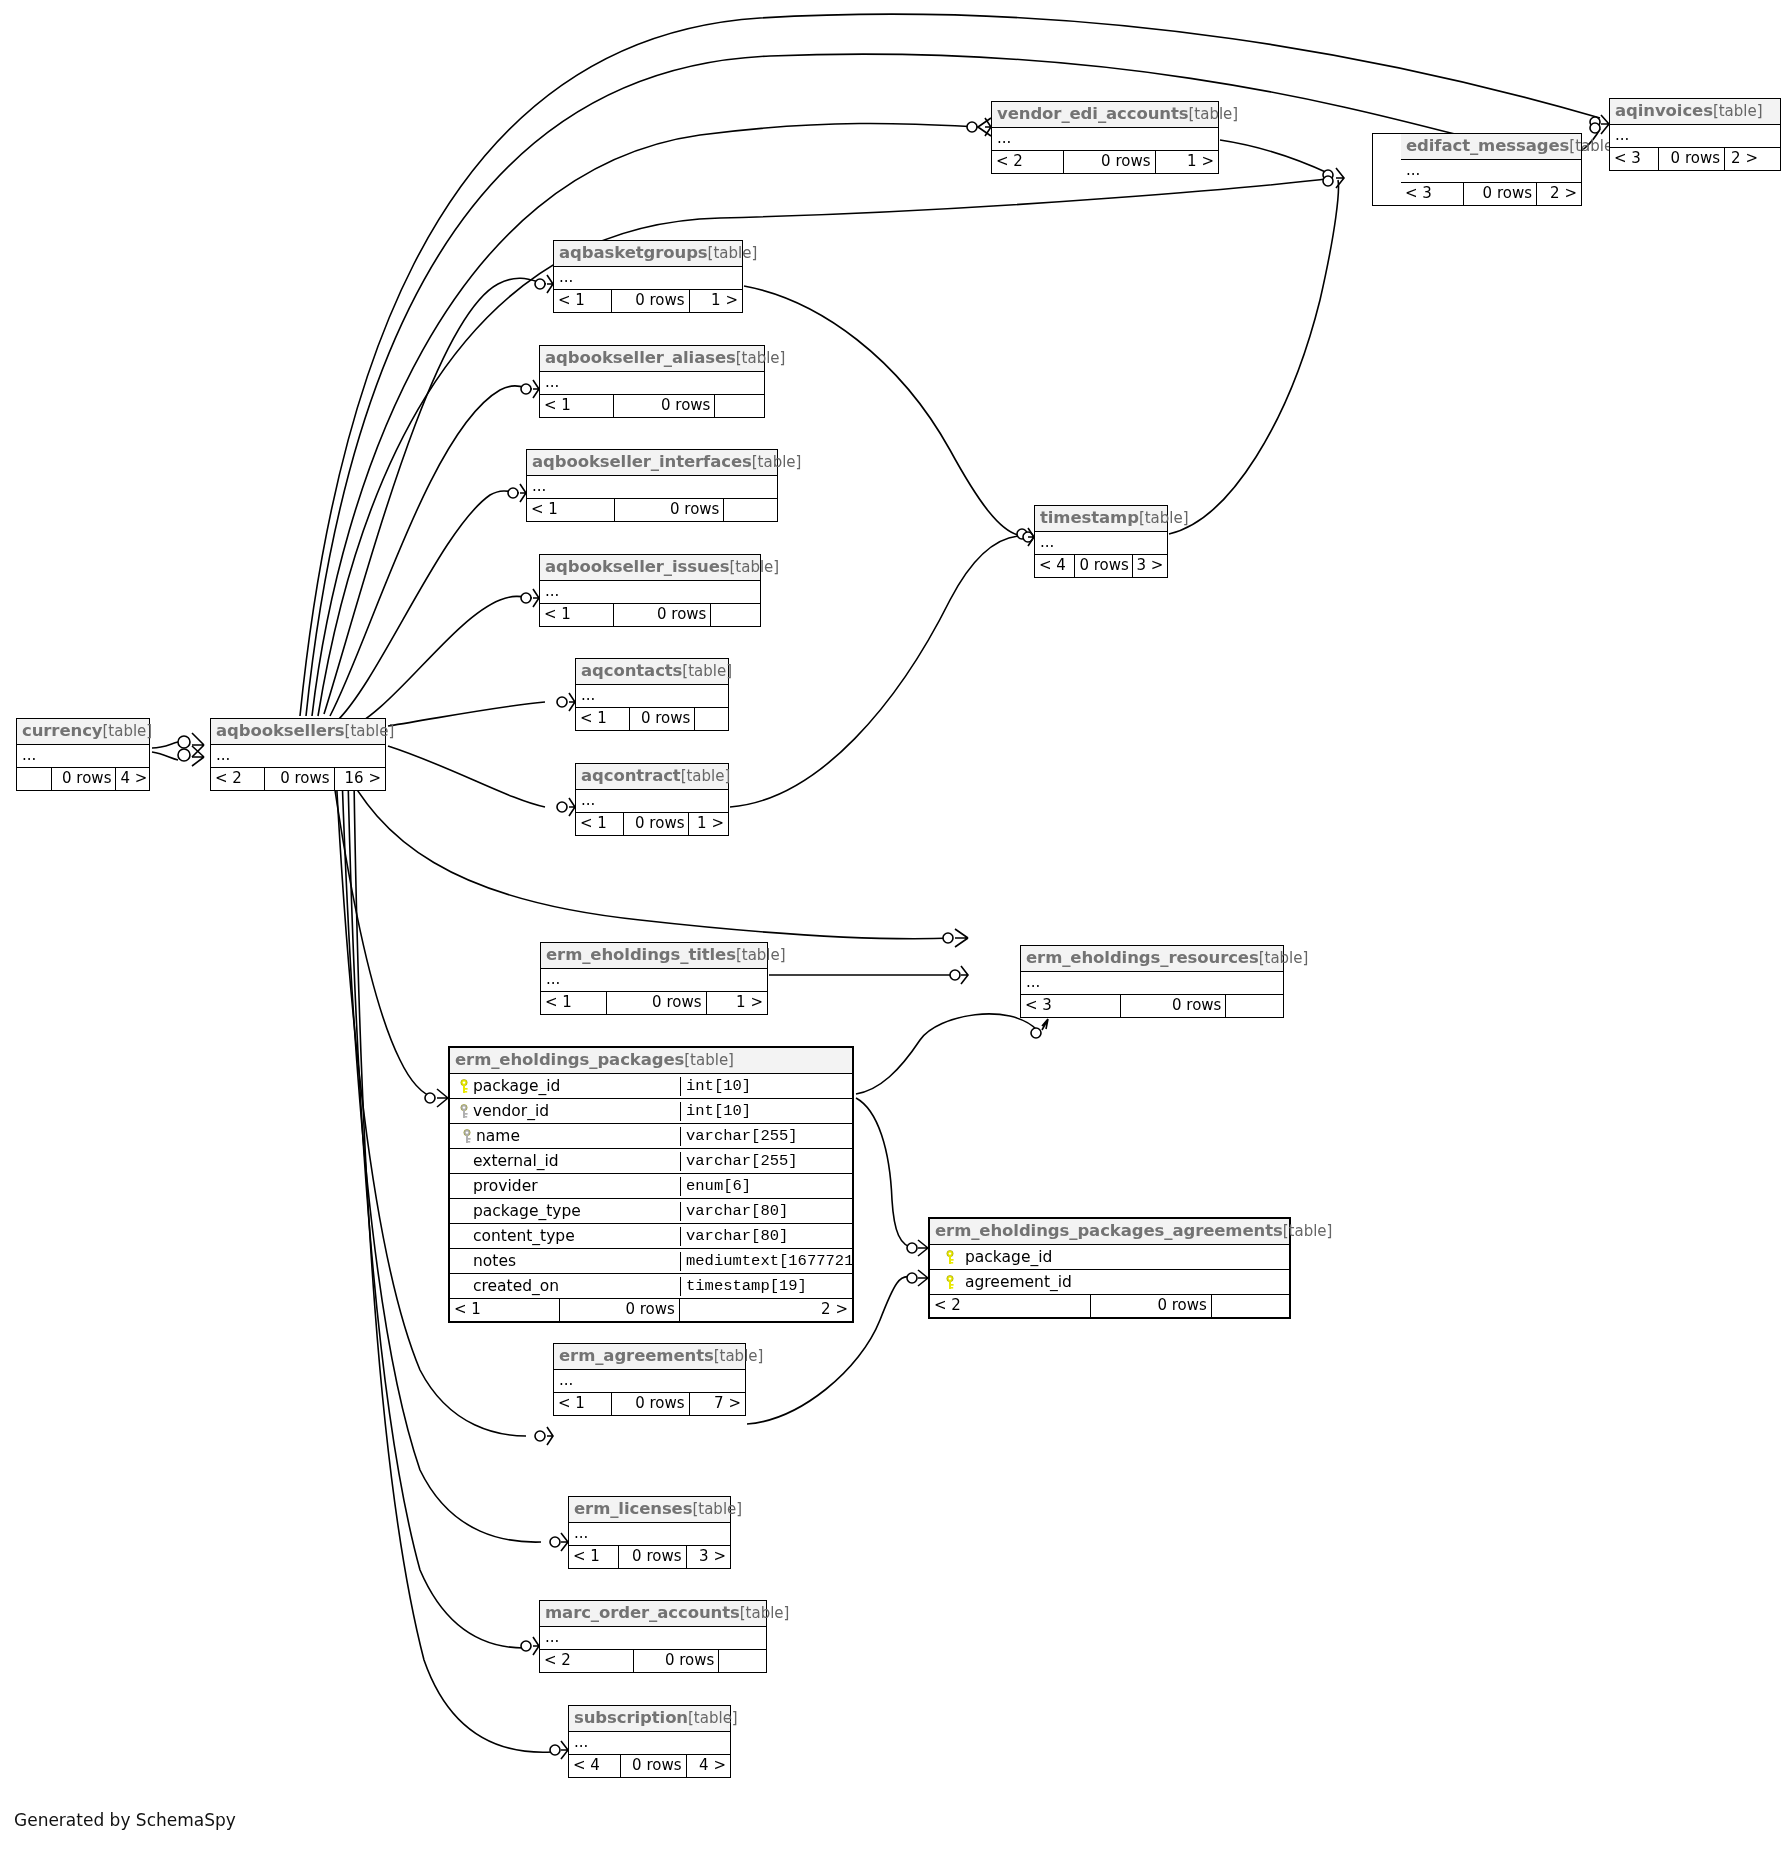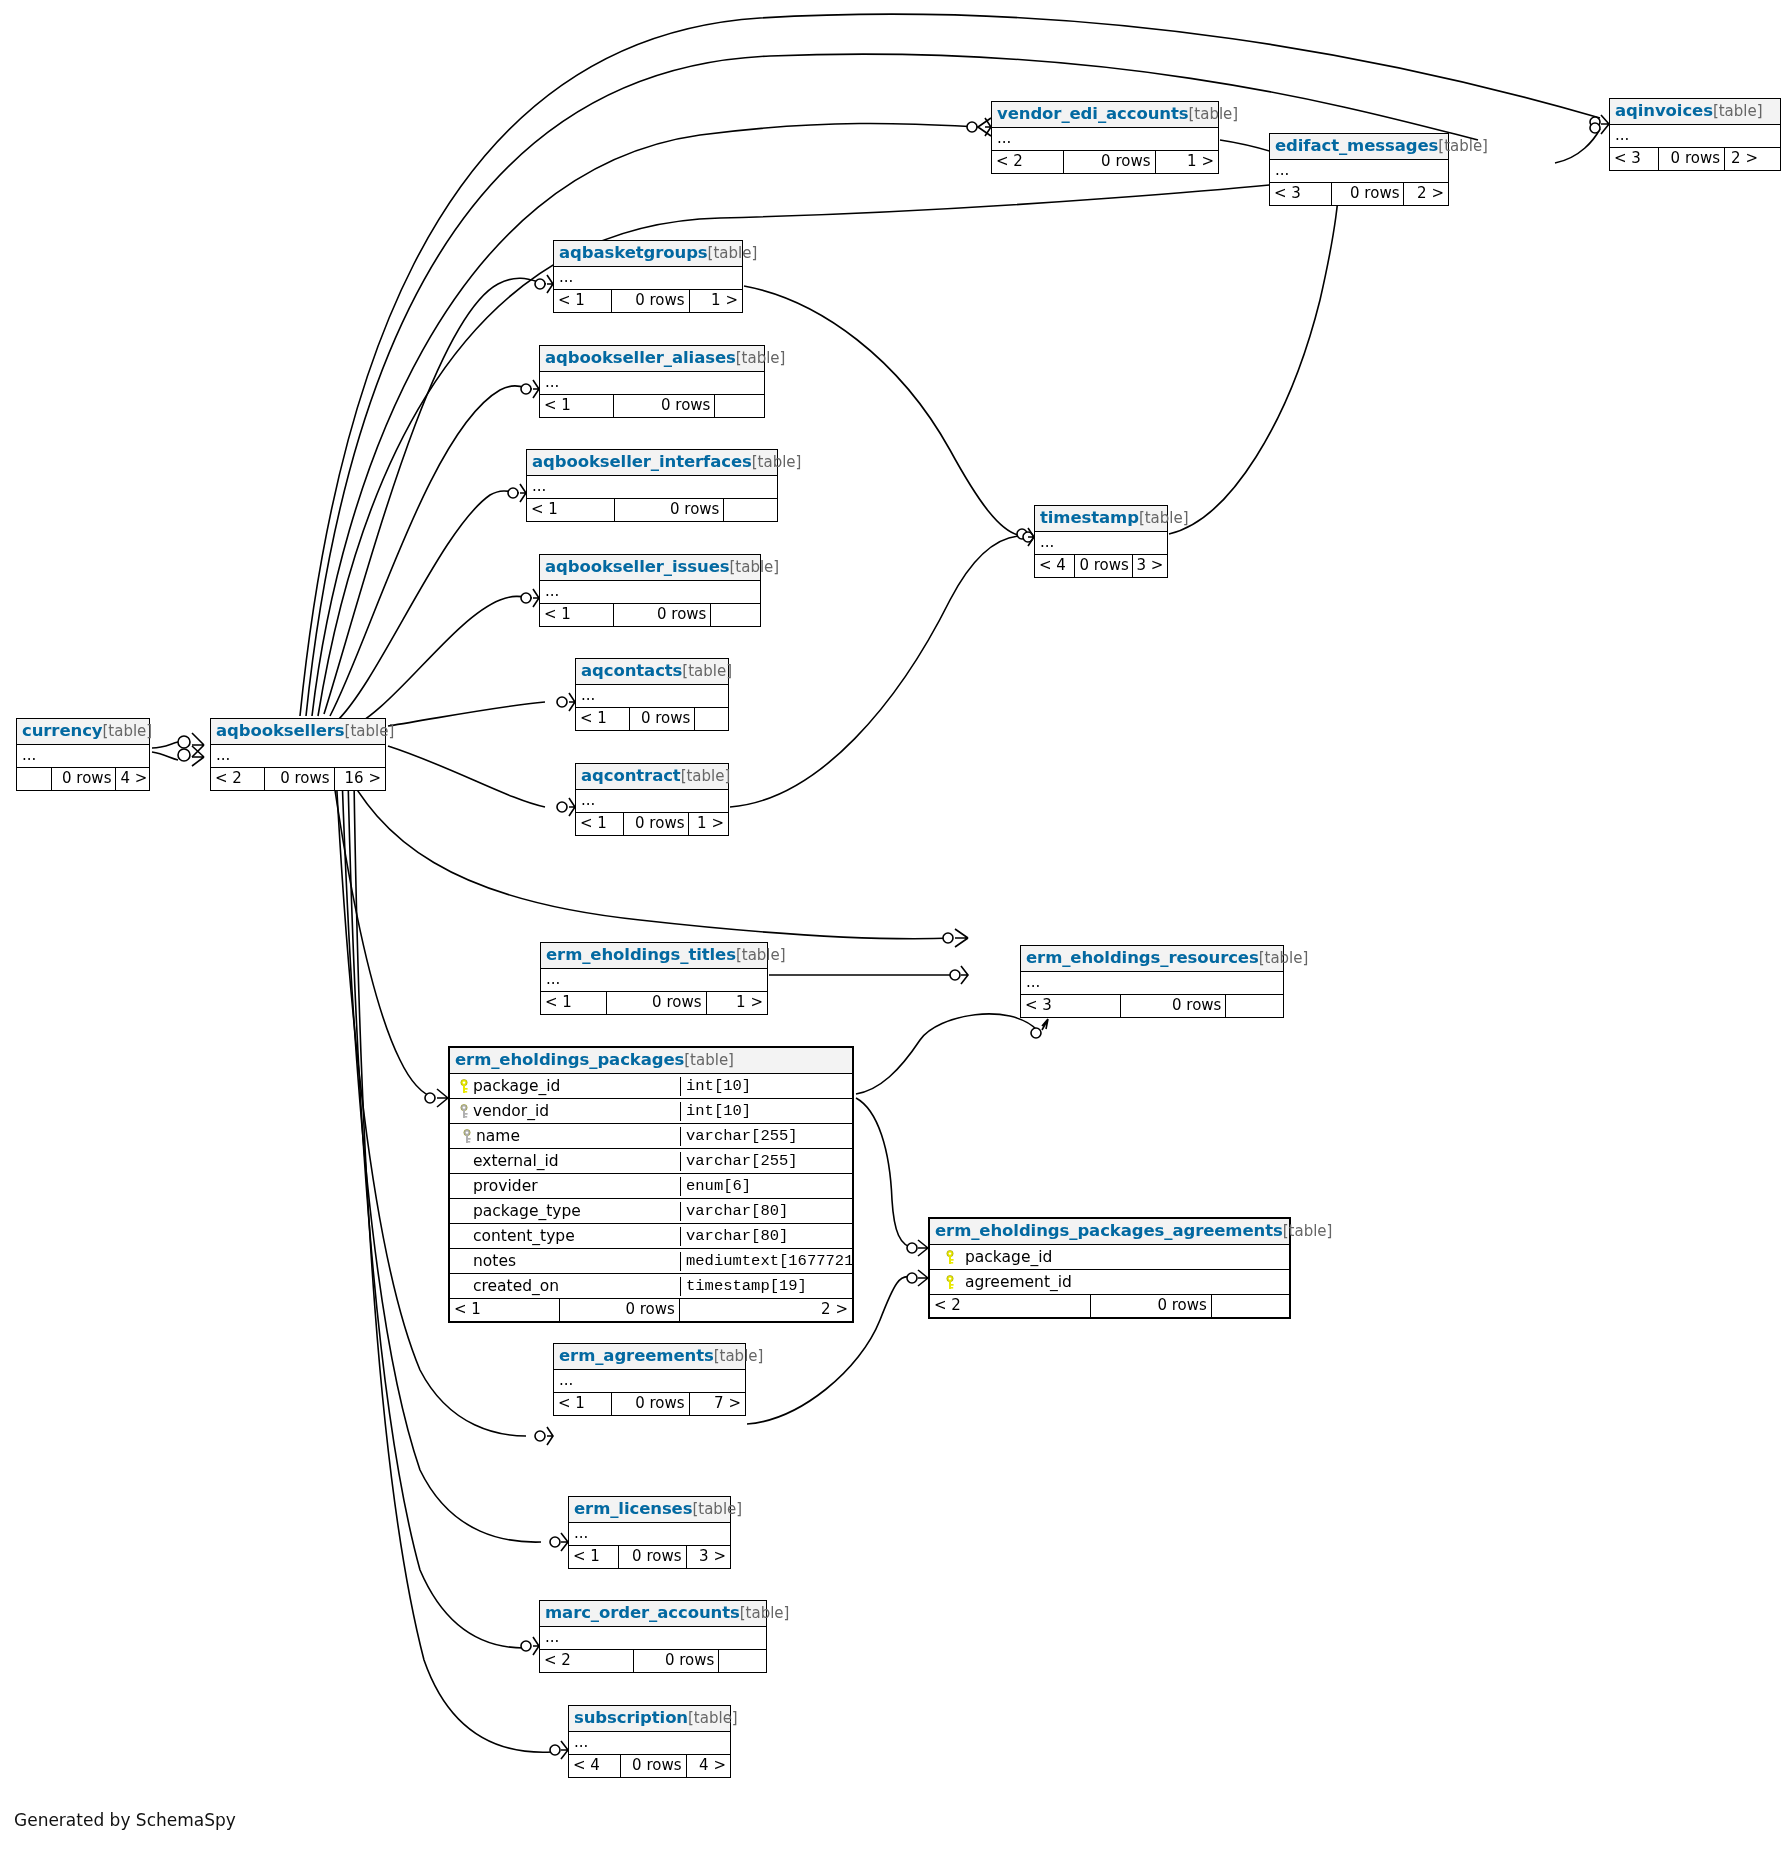--- a/index.html
+++ b/index.html
@@ -34,21 +34,21 @@
     background:#f3f3f3;
     border-bottom:1px solid #000;
     padding:2px 5px 3px 5px;
     white-space:nowrap;
     font-size:16.5px;
     line-height:20px;
     display:flex;
     align-items:baseline;
   }
   .tbl.detail .thead{justify-content:flex-start;}
-  .tname{font-weight:bold;color:#0369a1;letter-spacing:-.1px;}
+  .tname{font-weight:bold;color:#737373;letter-spacing:-.1px;}
   .ttag{color:#666;font-size:15px;font-weight:normal;}
   .tbody{
     box-sizing:border-box;
     border-bottom:1px solid #000;
     padding:1px 5px 2px 5px;
     font-size:15px;
     line-height:19px;
     color:#000;
     white-space:nowrap;
   }
@@ -274,21 +274,21 @@
           <span class="tname">vendor_edi_accounts</span>
           <span class="ttag">[table]</span>
         </div>
         <div class="tbody">...</div>
         <div class="tfoot">
           <div class="c l" style="width:72px">&lt; 2</div>
           <div class="c r" style="width:92px">0 rows</div>
           <div class="c r" style="width:64px">1 &gt;</div>
         </div>
       </div>
-      <div class="tbl" style="left: 1269px; top: 133px; width: 180px;">
+      <div class="tbl" style="left: 1372px; top: 133px; width: 210px; padding-left: 28px;">
         <div class="thead">
           <span class="tname">edifact_messages</span>
           <span class="ttag">[table]</span>
         </div>
         <div class="tbody">...</div>
         <div class="tfoot">
           <div class="c l" style="width:72px">&lt; 3</div>
           <div class="c r" style="width:86px">0 rows</div>
           <div class="c r" style="width:52px">2 &gt;</div>
         </div>

